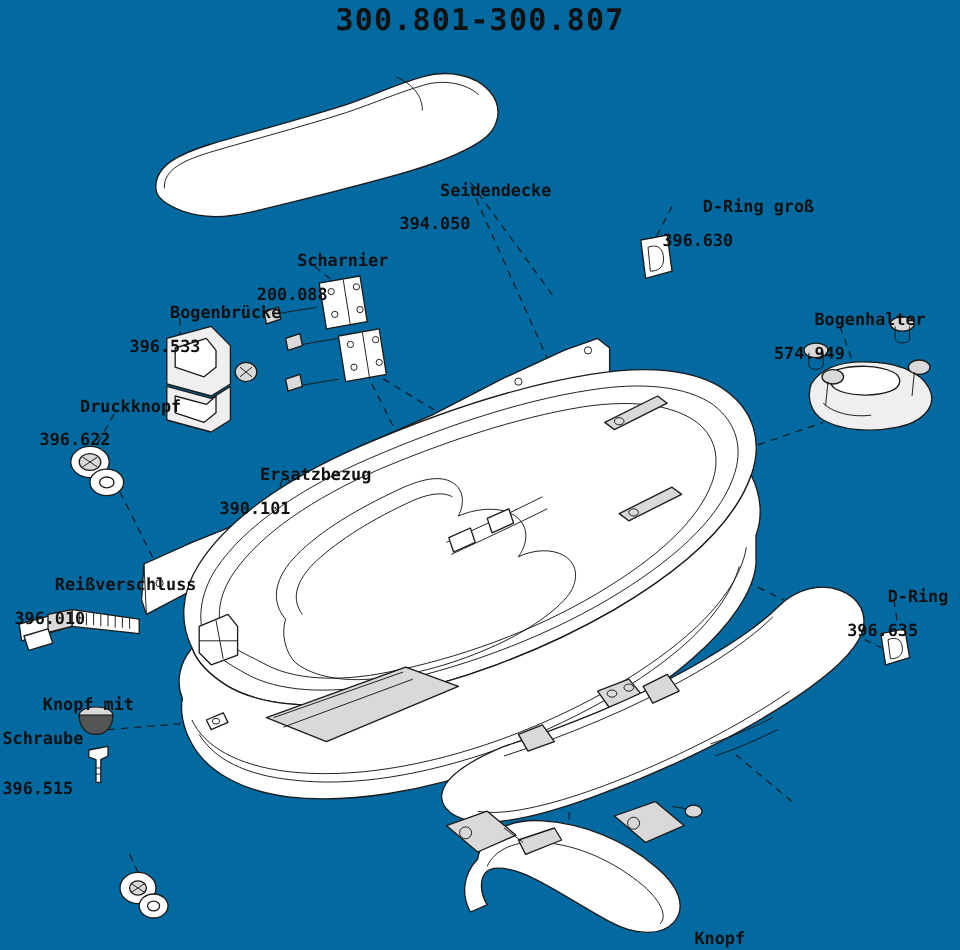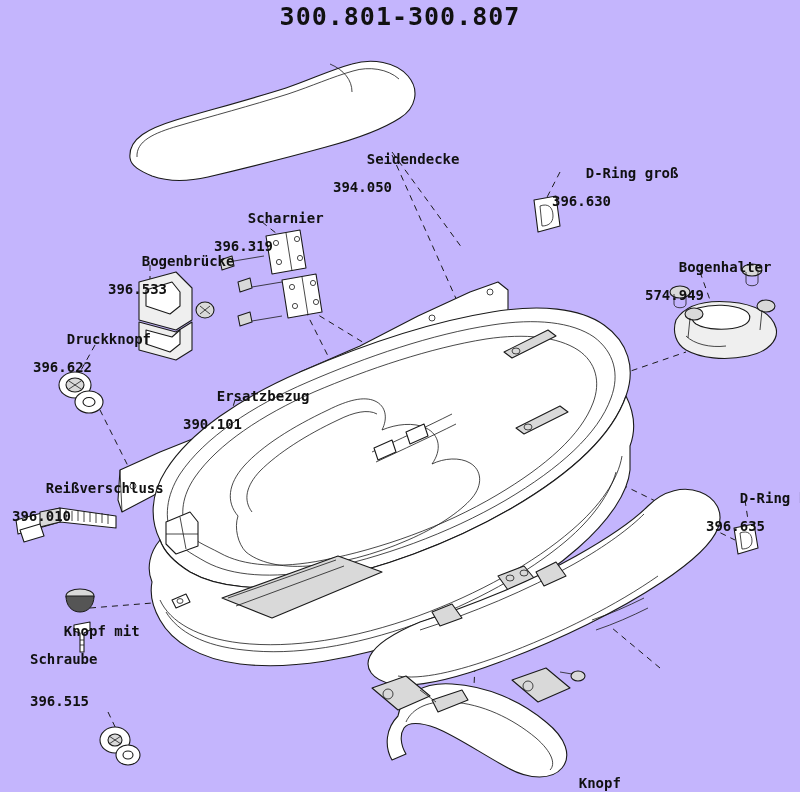--- a/index.html
+++ b/index.html
@@ -4,21 +4,21 @@
 <style>
   html, body {
     margin: 0;
     padding: 0;
     background: #ffffff;
   }
   #page {
     position: relative;
     width: 800px;
     height: 792px;
-    background: #c4b5fd;
+    background: #0369a1;
     font-family: "DejaVu Sans Mono", monospace;
     overflow: hidden;
   }
   #title {
     position: absolute;
     top: 2px;
     left: 0;
     width: 800px;
     text-align: center;
     font-family: "DejaVu Sans Mono", monospace;
@@ -326,21 +326,21 @@
     <span class="l2">394.050</span>
   </div>
 
   <div class="label" style="left:552px; top:152px;">
     <span>D-Ring groß</span>
     <span class="l2">396.630</span>
   </div>
 
   <div class="label" style="left:214px; top:197px;">
     <span>Scharnier</span>
-    <span class="l2">396.319</span>
+    <span class="l2">200.088</span>
   </div>
 
   <div class="label" style="left:108px; top:240px;">
     <span>Bogenbrücke</span>
     <span class="l2">396.533</span>
   </div>
 
   <div class="label" style="left:645px; top:246px;">
     <span>Bogenhalter</span>
     <span class="l2">574.949</span>
@@ -359,21 +359,21 @@
   <div class="label" style="left:12px; top:467px;">
     <span>Reißverschluss</span>
     <span class="l2">396.010</span>
   </div>
 
   <div class="label" style="left:706px; top:477px;">
     <span>D-Ring klein</span>
     <span class="l2">396.635</span>
   </div>
 
-  <div class="label" style="left:2px; top:610px;margin-left:28px;">
+  <div class="label" style="left:2px; top:567px;">
     <span>Knopf mit</span>
     <span class="l2">Schraube</span>
     <span class="l2">396.515</span>
   </div>
 
 
 
   <div class="label" style="left:545px; top:762px;">
     <span>Knopf</span>
     

